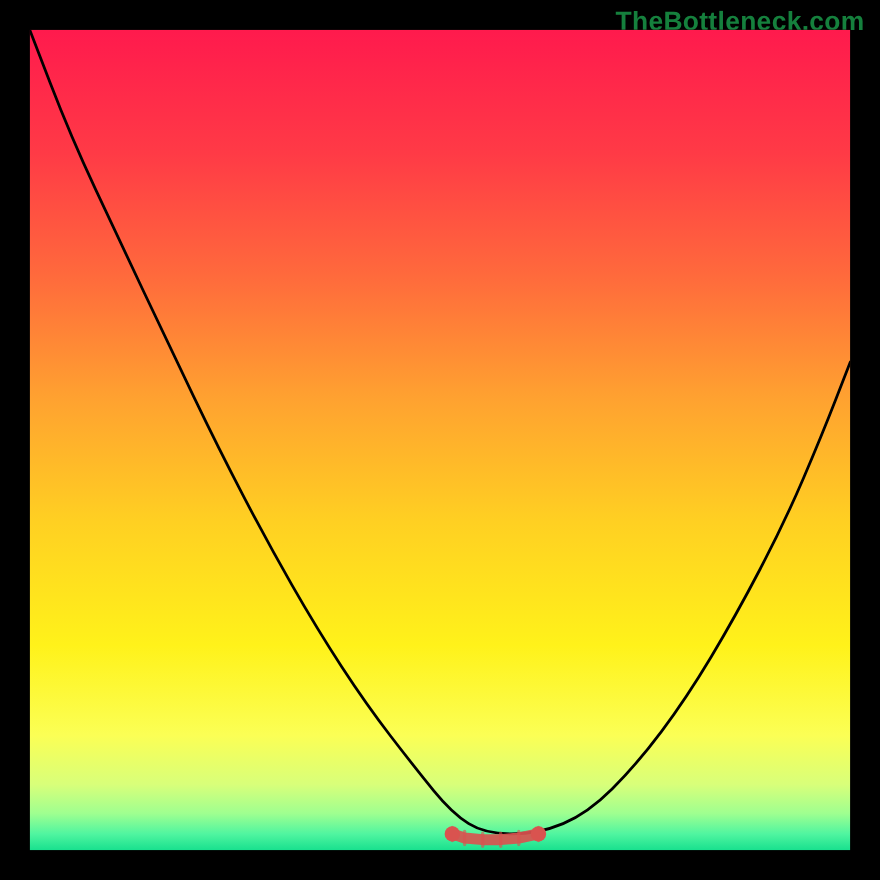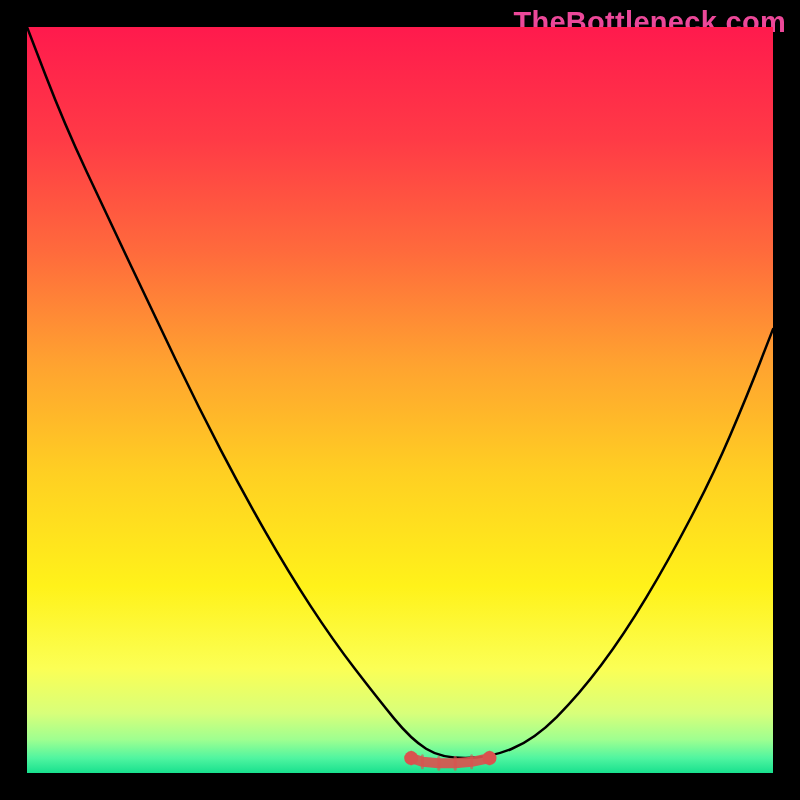--- a/index.html
+++ b/index.html
@@ -14,22 +14,22 @@
   .frame {
     position: relative;
     width: 800px;
     height: 800px;
     background: #000;
   }
   .watermark {
     position: absolute;
     top: 6px;
     right: 14px;
-    color: #ec4899;
-    font-size: 29px;
+    color: #15803d;
+    font-size: 24px;
     font-weight: 600;
     letter-spacing: 0.3px;
     user-select: none;
   }
   .plot-outer {
     position: absolute;
     left: 27px;
     top: 27px;
     width: 746px;
     height: 746px;

